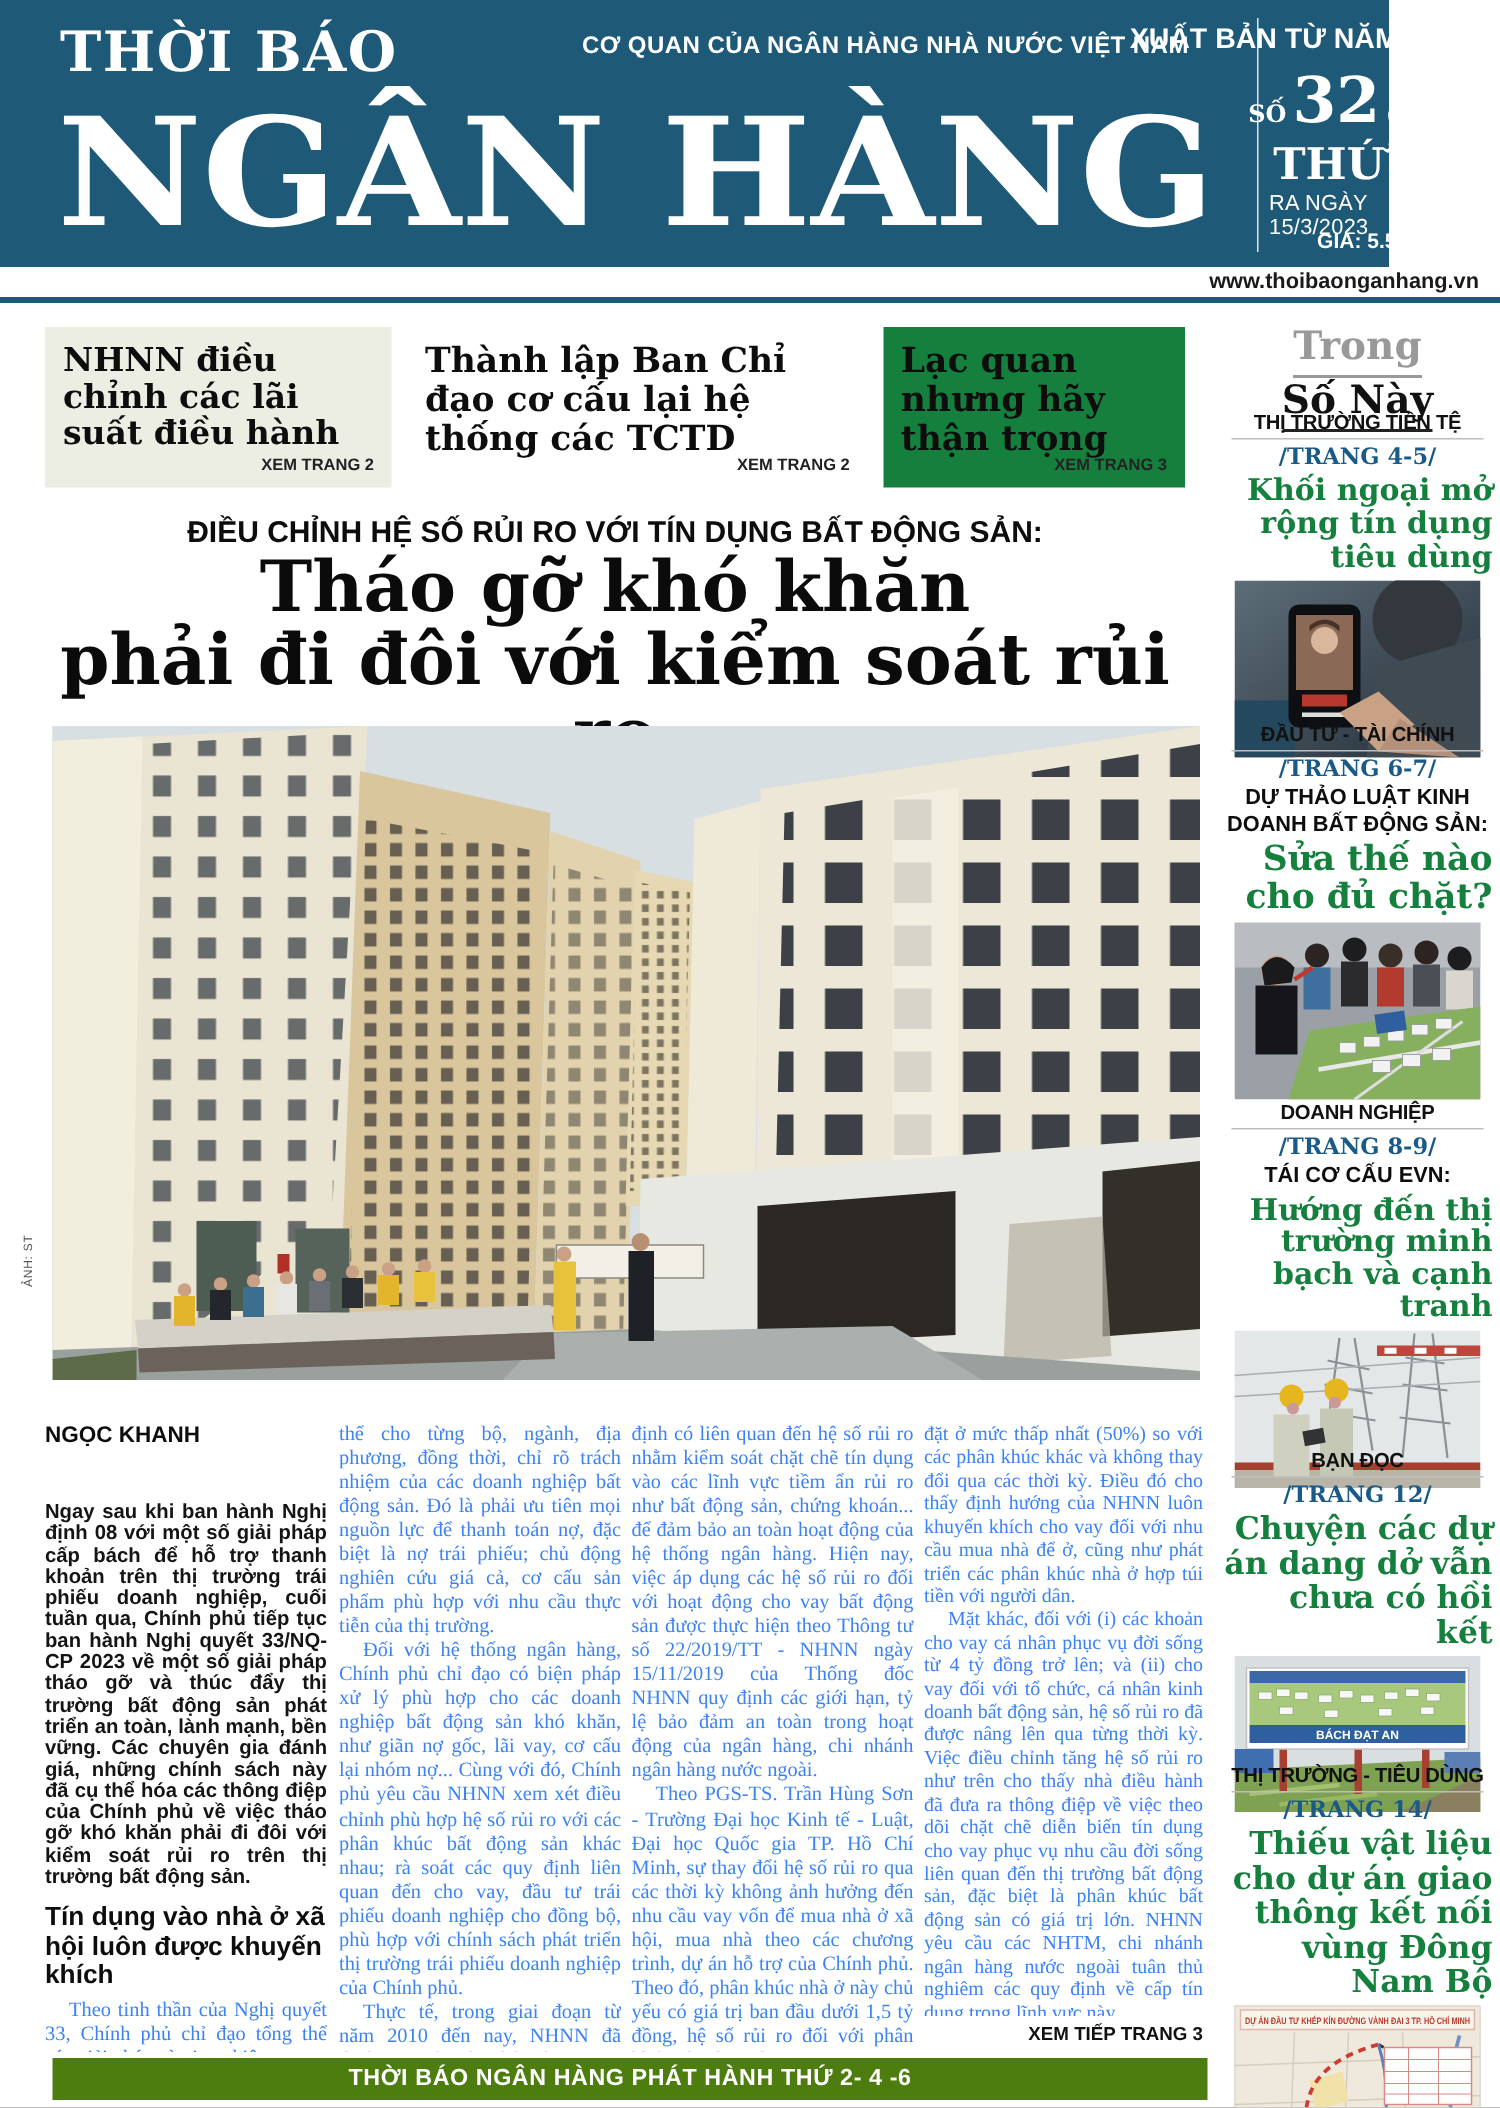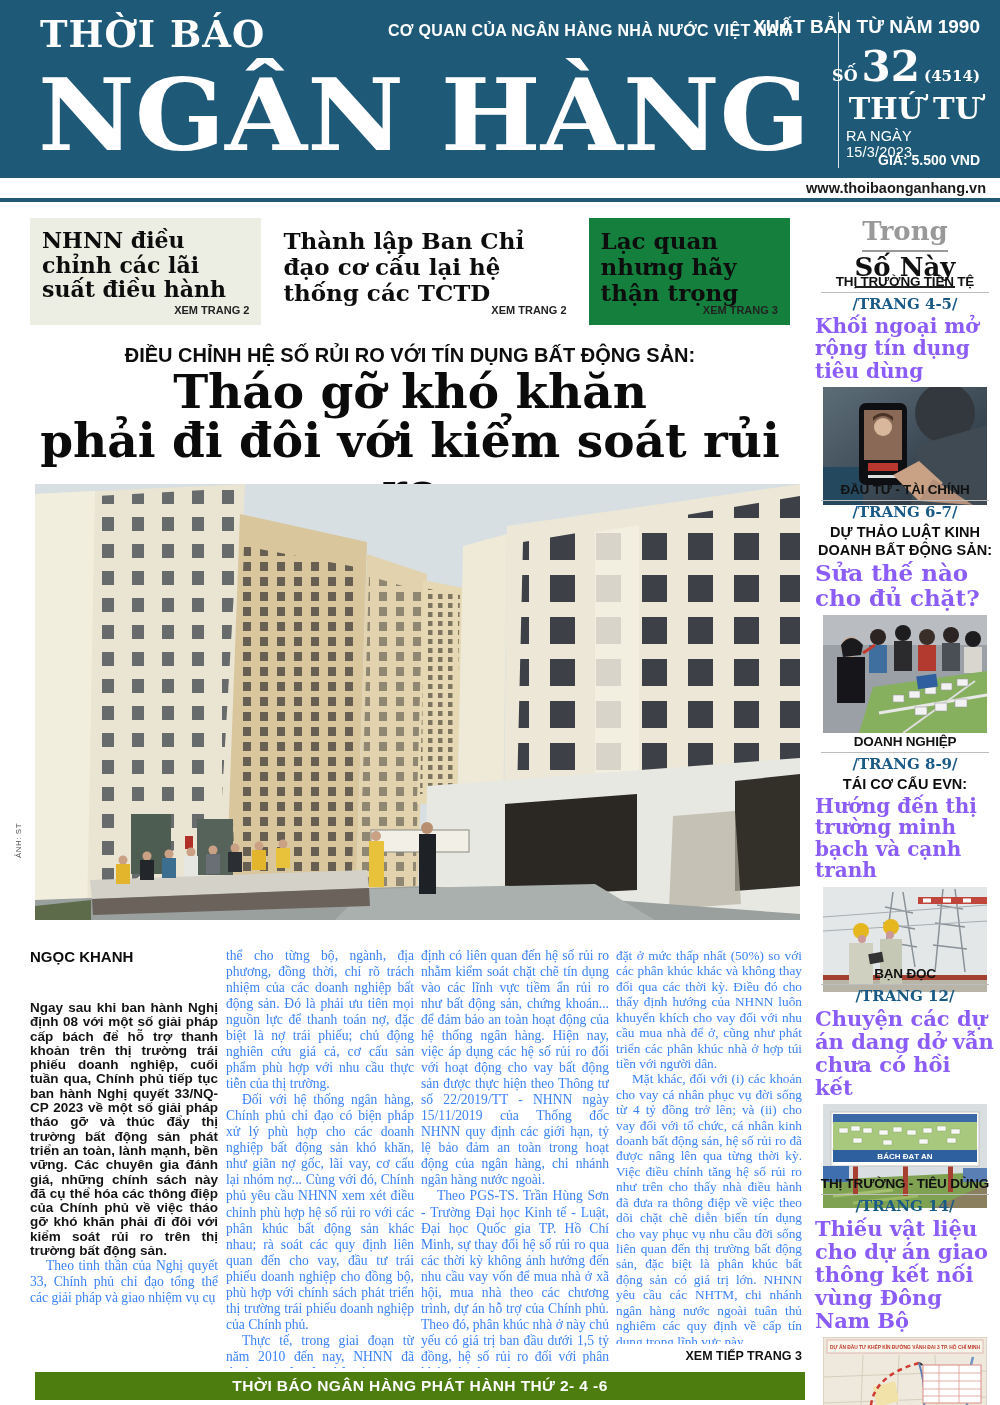--- a/index.html
+++ b/index.html
@@ -3,21 +3,21 @@
 <meta charset="utf-8">
 <style>
   * { margin:0; padding:0; box-sizing:border-box; }
   html,body { background:#888; }
   #page {
     position:relative; width:1000px; height:1405px; margin:0 auto;
     background:#ffffff; overflow:hidden;
     font-family:"Liberation Sans", sans-serif; color:#111;
   }
   
-  .masthead { position:absolute; left:0; top:0; width:1000px; height:178px; background:#1e5a78; }
+  .masthead { position:absolute; left:0; top:0; width:926px; height:178px; background:#1e5a78; }
   .m-smalltitle { position:absolute; left:40px; top:12px; color:#fff;
     font-family:"DejaVu Serif", serif; font-weight:bold; font-size:37px; letter-spacing:1px; }
   .m-bigtitle { position:absolute; left:36px; top:50px; }
   .m-tagline { position:absolute; left:388px; top:22px; width:420px; color:#fff;
     font-weight:bold; font-size:16px; letter-spacing:.3px; white-space:nowrap; }
   .m-divider { position:absolute; left:838px; top:12px; width:1px; height:156px; background:rgba(255,255,255,.85); }
   .m-right { position:absolute; left:846px; top:0; width:142px; height:178px; color:#fff; }
   .m-since { position:absolute; right:8px; top:16px; font-weight:bold; font-size:19px; white-space:nowrap; }
   .m-issue { position:absolute; right:8px; top:46px; display:flex; align-items:baseline; gap:4px;
     font-family:"DejaVu Serif", serif; font-weight:bold; }
@@ -68,21 +68,21 @@
   .sidebar-title { position:absolute; left:815px; top:216px; width:180px; text-align:center; }
   .sidebar-title span { display:inline-block; font-family:"DejaVu Serif", serif; font-weight:bold; font-size:26px;
     border-bottom:2px solid #222; padding-bottom:4px; }
   .sidebar-title .gray { color:#999; border-bottom:2px solid #999; }
   .sidebar-title .black { color:#111; }
   .ssec { position:absolute; left:815px; width:180px;margin-top:16px; }
   .ssec .cat { text-align:center; font-weight:bold; font-size:13.5px; color:#111; letter-spacing:-.2px; }
   .ssec .catline { border-top:1px solid #bdbdbd; margin:3px 6px 2px 6px; }
   .ssec .pref { text-align:center; font-family:"DejaVu Serif", serif; font-weight:bold; font-size:15px; color:#1a5a86; }
   .ssec .skick { text-align:center; font-weight:bold; font-size:14.5px; line-height:1.22; color:#0d0d0d; margin-top:3px; }
-  .ssec .shl { text-align:left; font-family:"DejaVu Serif", serif; font-weight:bold; color:#8b5cf6; margin-top:2px; }
+  .ssec .shl { text-align:right; font-family:"DejaVu Serif", serif; font-weight:bold; color:#15803d; margin-top:2px; }
   .ssec .sphoto { margin:5px auto 0 auto; width:164px; display:block; }
   .s1 { top:258px; } .s1 .shl { font-size:20px; line-height:1.12; }
   .s2 { top:466px; } .s2 .shl { font-size:23px; line-height:1.05; }
   .s3 { top:718px; } .s3 .shl { font-size:20px; line-height:1.08; }
   .s4 { top:950px; } .s4 .shl { font-size:21px; line-height:1.1; }
   .s5 { top:1160px; } .s5 .shl { font-size:21px; line-height:1.1; }
 </style>
 </head>
 <body>
 
@@ -211,20 +211,21 @@
         <circle cx="392" cy="344" r="6" fill="#b98f72"></circle>
           <rect x="384" y="350" width="17" height="60" fill="#1e2125"></rect>
       </g>
     </svg>
   </div>
   <div class="photo-credit">ẢNH: ST</div>
 
   <div class="col col1">
     <div class="byline">NGỌC KHANH</div>
     <p class="intro">Ngay sau khi ban hành Nghị định 08 với một số giải pháp cấp bách để hỗ trợ thanh khoản trên thị trường trái phiếu doanh nghiệp, cuối tuần qua, Chính phủ tiếp tục ban hành Nghị quyết 33/NQ-CP 2023 về một số giải pháp tháo gỡ và thúc đẩy thị trường bất động sản phát triển an toàn, lành mạnh, bền vững. Các chuyên gia đánh giá, những chính sách này đã cụ thể hóa các thông điệp của Chính phủ về việc tháo gỡ khó khăn phải đi đôi với kiểm soát rủi ro trên thị trường bất động sản.</p>
+    <h3 class="subhead">Tín dụng vào nhà ở xã hội luôn được khuyến khích</h3>
     <p class="serif ind">Theo tinh thần của Nghị quyết 33, Chính phủ chỉ đạo tổng thể các giải pháp và giao nhiệm vụ cụ</p>
   </div>
   <div class="col col2">
     <p class="serif">thể cho từng bộ, ngành, địa phương, đồng thời, chỉ rõ trách nhiệm của các doanh nghiệp bất động sản. Đó là phải ưu tiên mọi nguồn lực để thanh toán nợ, đặc biệt là nợ trái phiếu; chủ động nghiên cứu giá cả, cơ cấu sản phẩm phù hợp với nhu cầu thực tiễn của thị trường.</p>
     <p class="serif ind">Đối với hệ thống ngân hàng, Chính phủ chỉ đạo có biện pháp xử lý phù hợp cho các doanh nghiệp bất động sản khó khăn, như giãn nợ gốc, lãi vay, cơ cấu lại nhóm nợ... Cùng với đó, Chính phủ yêu cầu NHNN xem xét điều chỉnh phù hợp hệ số rủi ro với các phân khúc bất động sản khác nhau; rà soát các quy định liên quan đến cho vay, đầu tư trái phiếu doanh nghiệp cho đồng bộ, phù hợp với chính sách phát triển thị trường trái phiếu doanh nghiệp của Chính phủ.</p>
     <p class="serif ind">Thực tế, trong giai đoạn từ năm 2010 đến nay, NHNN đã thường xuyên cập nhật các quy</p>
   </div>
   <div class="col col3">
     <p class="serif">định có liên quan đến hệ số rủi ro nhằm kiểm soát chặt chẽ tín dụng vào các lĩnh vực tiềm ẩn rủi ro như bất động sản, chứng khoán... để đảm bảo an toàn hoạt động của hệ thống ngân hàng. Hiện nay, việc áp dụng các hệ số rủi ro đối với hoạt động cho vay bất động sản được thực hiện theo Thông tư số 22/2019/TT - NHNN ngày 15/11/2019 của Thống đốc NHNN quy định các giới hạn, tỷ lệ bảo đảm an toàn trong hoạt động của ngân hàng, chi nhánh ngân hàng nước ngoài.</p>
     <p class="serif ind">Theo PGS-TS. Trần Hùng Sơn - Trường Đại học Kinh tế - Luật, Đại học Quốc gia TP. Hồ Chí Minh, sự thay đổi hệ số rủi ro qua các thời kỳ không ảnh hưởng đến nhu cầu vay vốn để mua nhà ở xã hội, mua nhà theo các chương trình, dự án hỗ trợ của Chính phủ. Theo đó, phân khúc nhà ở này chủ yếu có giá trị ban đầu dưới 1,5 tỷ đồng, hệ số rủi ro đối với phân khúc này đang được</p>

